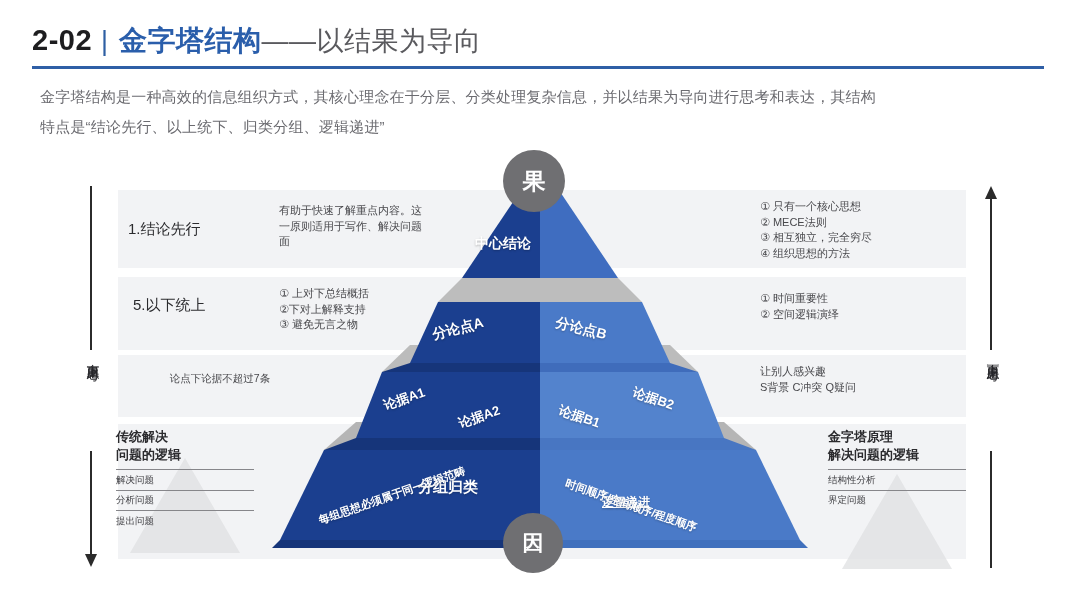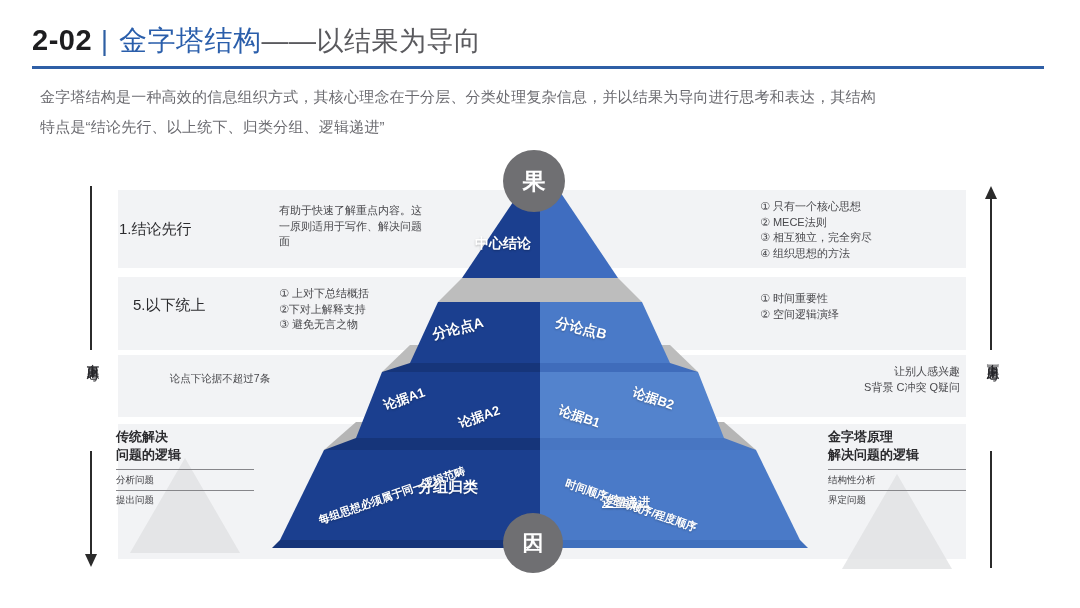--- a/index.html
+++ b/index.html
@@ -8,21 +8,21 @@
     font-family:"Liberation Sans","DejaVu Sans",sans-serif;
     overflow:hidden;position:relative;
   }
   .slide{position:absolute;inset:0;background:#fff;}
 
   
   .header{position:absolute;left:32px;top:22px;width:1016px;}
   .title-row{display:flex;align-items:baseline;gap:0;white-space:nowrap;}
   .t-num{font-size:29px;font-weight:bold;color:#1d1d1f;letter-spacing:.5px;}
   .t-sep{font-size:27px;color:#2e5fa3;margin:0 11px 0 9px;font-weight:400;}
-  .t-main{font-size:28px;font-weight:normal;color:#2a5eab;letter-spacing:.5px;}
+  .t-main{font-size:28px;font-weight:bold;color:#2a5eab;letter-spacing:.5px;}
   .t-sub{font-size:27px;font-weight:500;color:#5a5a5e;letter-spacing:.5px;}
   .rule{position:absolute;left:32px;top:66px;width:1012px;height:3px;background:#2f5fa6;}
 
   .intro{position:absolute;left:40px;top:82px;width:1002px;
          font-size:15px;color:#6b6b70;line-height:30px;letter-spacing:.2px;}
 
   
   .band{position:absolute;left:118px;width:848px;background:#f2f3f5;}
   .band.r1{top:190px;height:78px;}
   .band.r2{top:277px;height:73px;}
@@ -100,47 +100,48 @@
   <div class="intro">
     <div>金字塔结构是一种高效的信息组织方式，其核心理念在于分层、分类处理复杂信息，并以结果为导向进行思考和表达，其结构</div>
     <div>特点是“结论先行、以上统下、归类分组、逻辑递进”</div>
   </div>
 
   <div class="band r1"></div>
   <div class="band r2"></div>
   <div class="band r3"></div>
   <div class="band r4"></div>
 
-  <div class="row-label" style="left:119px;top:220px;">1.结论先行</div>
+  <div class="row-label" style="left:128px;top:220px;">1.结论先行</div>
   <div class="row-note" style="left:279px;top:203px;width:150px;white-space:pre-line;">有助于快速了解重点内容。这
 一原则适用于写作、解决问题
 面</div>
   <div class="row-note" style="left:760px;top:199px;width:210px;white-space:pre-line;">① 只有一个核心思想
 ② MECE法则
 ③ 相互独立，完全穷尽
 ④ 组织思想的方法</div>
 
   <div class="row-label" style="left:133px;top:296px;">5.以下统上</div>
   <div class="row-note" style="left:279px;top:286px;width:150px;white-space:pre-line;">① 上对下总结概括
 ②下对上解释支持
 ③ 避免无言之物</div>
   <div class="row-note" style="left:760px;top:291px;width:200px;white-space:pre-line;">① 时间重要性
 ② 空间逻辑演绎</div>
 
   <div class="row-note sm" style="left:130px;top:371px;width:180px;white-space:pre-line;">论点下论据不超过7条</div>
-  <div class="row-note" style="left:760px;top:364px;width:200px;white-space:pre-line;text-align:right;">让别人感兴趣
+  <div class="row-note" style="left:760px;top:364px;width:200px;white-space:pre-line;">让别人感兴趣
 S背景 C冲突 Q疑问</div>
 
   <div class="mini" id="mini-left">
     <div class="mini-title">
       <div>传统解决</div>
       <div>问题的逻辑</div>
     </div>
     <div class="stack">
       <div class="tri"></div>
+      <div class="item">解决问题</div>
       <div class="item">分析问题</div>
       <div class="item">提出问题</div>
     </div>
   </div>
 
   <div class="mini" id="mini-right">
     <div class="mini-title">
       <div>金字塔原理</div>
       <div>解决问题的逻辑</div>
     </div>

